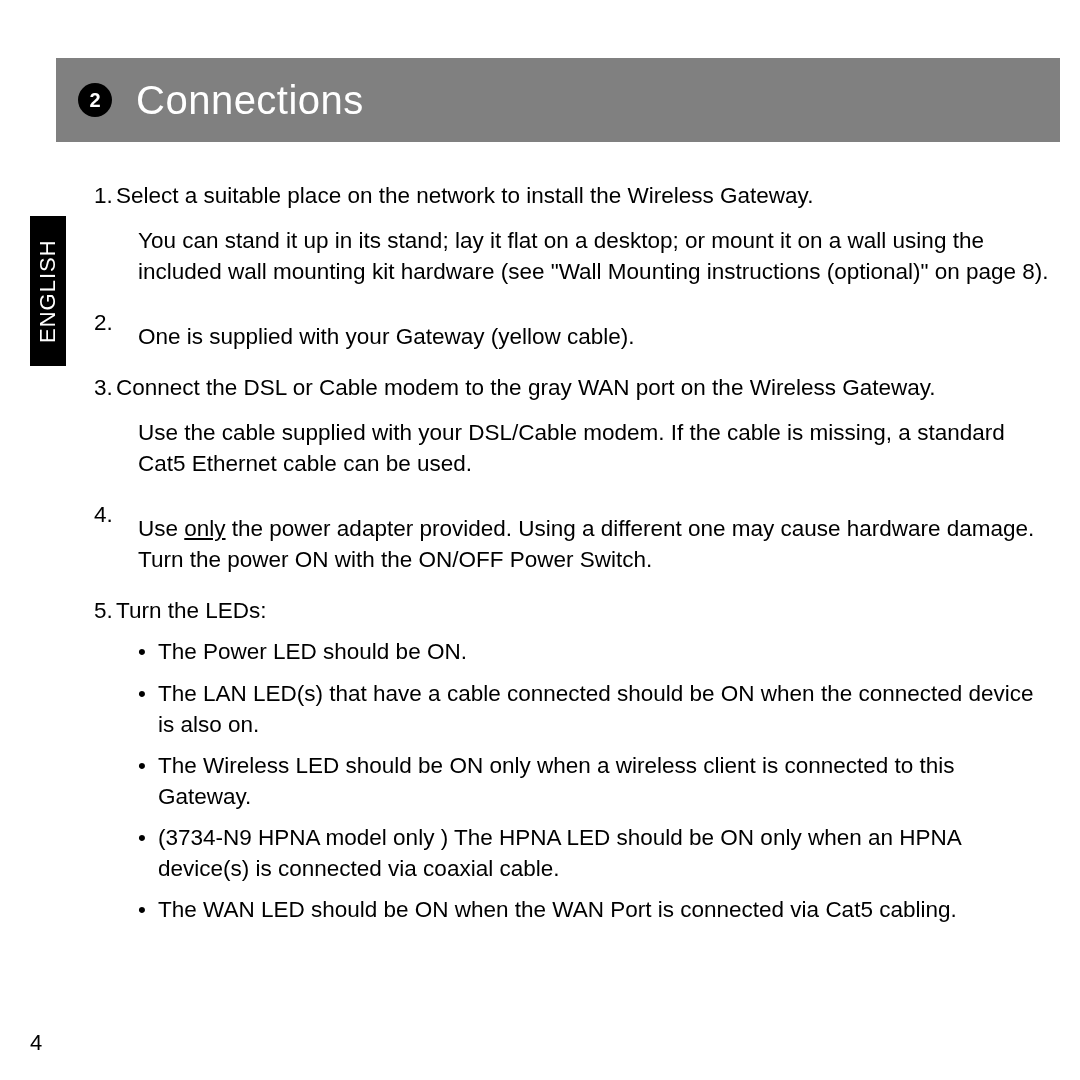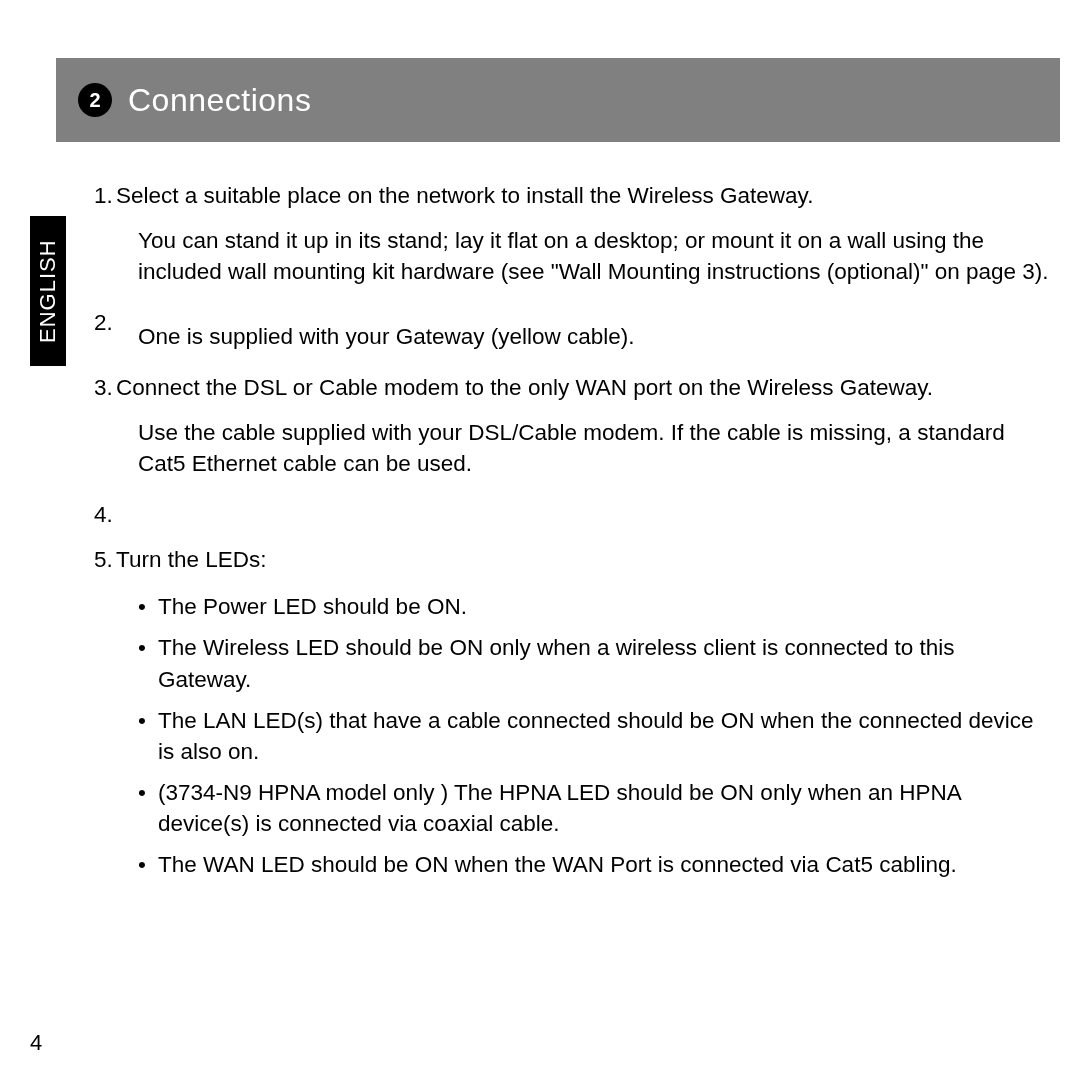--- a/index.html
+++ b/index.html
@@ -38,23 +38,24 @@
     font-weight: 900;
     font-size: 20px;
     display: flex;
     align-items: center;
     justify-content: center;
     margin-right: 16px;
     flex: 0 0 auto;
   }
   .chapter-title {
     color: #fff;
-    font-size: 32px;
+    font-size: 40px;
     font-weight: 400;
     letter-spacing: 0.5px;
+    margin-left: 8px;
   }
   .side-tab {
     position: absolute;
     left: 30px;
     top: 216px;
     width: 36px;
     height: 150px;
     background: #000;
     color: #fff;
     font-size: 22px;
@@ -84,21 +85,21 @@
     flex: 1;
   }
   .sub {
     margin-left: 22px;
     margin-top: 14px;
     margin-bottom: 6px;
   }
   ul.bullets {
     list-style: none;
     padding: 0;
-    margin: 16px 0 0 22px;
+    margin: 10px 0 0 22px;
   }
   ul.bullets li {
     position: relative;
     padding-left: 20px;
     margin-bottom: 10px;
   }
   ul.bullets li::before {
     content: "•";
     position: absolute;
     left: 0;
@@ -123,53 +124,54 @@
   </div>
 
   <div class="side-tab">ENGLISH</div>
 
   <div class="content">
 
     <div class="item">
       <div class="num">1.</div>
       <div class="txt">
         <span>Select a suitable place on the network to install the Wireless Gateway.</span>
-        <div class="sub">You can stand it up in its stand; lay it flat on a desktop; or mount it on a wall using the included wall mounting kit hardware (see "Wall Mounting instructions (optional)" on page 3).</div>
+        <div class="sub">You can stand it up in its stand; lay it flat on a desktop; or mount it on a wall using the included wall mounting kit hardware (see "Wall Mounting instructions (optional)" on page 8).</div>
       </div>
     </div>
 
     <div class="item">
       <div class="num">2.</div>
       <div class="txt">
         <div class="sub">One is supplied with your Gateway (yellow cable).</div>
       </div>
     </div>
 
     <div class="item">
       <div class="num">3.</div>
       <div class="txt">
-        <span>Connect the DSL or Cable modem to the only WAN port on the Wireless Gate­way.</span>
+        <span>Connect the DSL or Cable modem to the gray WAN port on the Wireless Gate­way.</span>
         <div class="sub">Use the cable supplied with your DSL/Cable modem. If the cable is missing, a standard Cat5 Ethernet cable can be used.</div>
       </div>
     </div>
 
     <div class="item">
       <div class="num">4.</div>
       <div class="txt">
+        <div class="sub"><span>Use </span><span class="u">only</span><span> the power adapter provided. Using a different one may cause hardware dam­age. Turn the power ON with the ON/OFF Power Switch.</span></div>
       </div>
     </div>
 
     <div class="item">
       <div class="num">5.</div>
       <div class="txt">
         <span>Turn the LEDs:</span>
         <ul class="bullets">
           <li>The Power LED should be ON.</li>
+          <li>The LAN LED(s) that have a cable connected should be ON when the connected device is also on.</li>
           <li>The Wireless LED should be ON only when a wireless client is connected to this Gateway.</li>
-          <li>The LAN LED(s) that have a cable connected should be ON when the connected device is also on.</li>
           <li>(3734-N9 HPNA model only  ) The HPNA LED should be ON only when an HPNA device(s) is connected via coaxial cable.</li>
           <li>The WAN LED should be ON when the WAN Port is connected via Cat5 cabling.</li>
         </ul>
       </div>
     </div>
 
   </div>
 
   <div class="page-number">4</div>
 </div>

